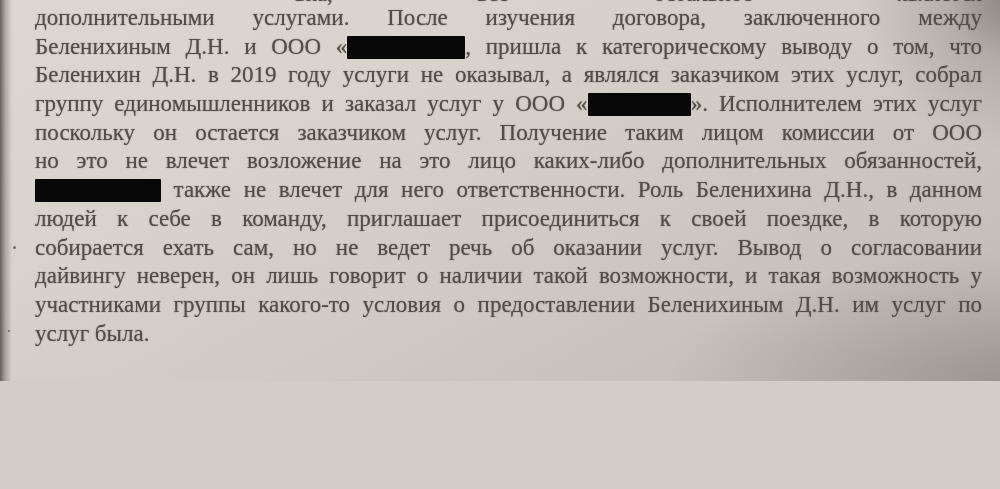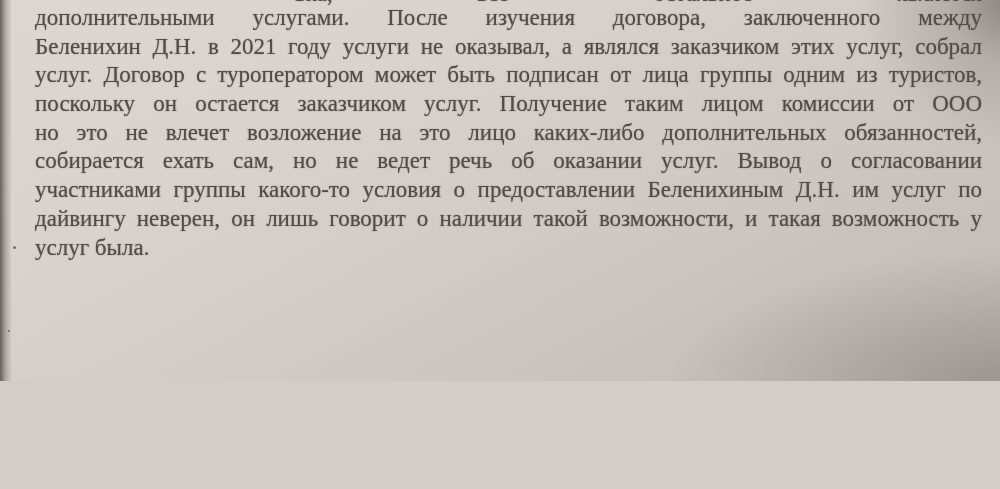--- a/index.html
+++ b/index.html
@@ -58,26 +58,29 @@
   .speck2 { left: 8px;  top: 330px; width: 2px; height: 2px; }
 </style>
 </head>
 <body>
 
 <div class="page">
   <div class="clip-line">вка,  все  остальное  является</div>
 
   <div class="doc-text">
       <div class="line"><span>дополнительными услугами. После изучения договора, заключенного между</span></div>
-      <div class="line"><span>Беленихин Д.Н. в 2021 году услуги не оказывал, а являлся заказчиком этих услуг, собрал</span></div>
-      <div class="line"><span>услуг. Договор с туроператором может быть подписан от лица группы одним из туристов,</span></div>
+      <div class="line"><span>Беленихиным Д.Н. и ООО «</span><span class="redaction" style="width: 118px;"></span><span>, пришла к категорическому выводу о том, что</span></div>
+      <div class="line"><span>Беленихин Д.Н. в 2019 году услуги не оказывал, а являлся заказчиком этих услуг, собрал</span></div>
+      <div class="line"><span>группу единомышленников и заказал услуг у ООО «</span><span class="redaction" style="width: 103px;"></span><span>». Исполнителем этих услуг</span></div>
       <div class="line"><span>поскольку он остается заказчиком услуг. Получение таким лицом комиссии от ООО</span></div>
       <div class="line"><span>но это не влечет возложение на это лицо каких-либо дополнительных обязанностей,</span></div>
+      <div class="line"><span class="redaction" style="width: 126px;"></span><span> также не влечет для него ответственности. Роль Беленихина Д.Н., в данном</span></div>
+      <div class="line"><span>людей к себе в команду, приглашает присоединиться к своей поездке, в которую</span></div>
       <div class="line"><span>собирается ехать сам, но не ведет речь об оказании услуг.  Вывод о согласовании</span></div>
+      <div class="line"><span>дайвингу неверен, он лишь говорит о наличии такой возможности, и такая возможность у</span></div>
       <div class="line"><span>участниками группы какого-то условия о предоставлении Беленихиным Д.Н. им услуг по</span></div>
-      <div class="line"><span>дайвингу неверен, он лишь говорит о наличии такой возможности, и такая возможность у</span></div>
       <div class="line no-justify"><span>услуг была.</span></div>
     </div>
 
   <div class="edge-shade"></div>
   <span class="speck speck1"></span>
   <span class="speck speck2"></span>
 </div>
 
 </body></html>

